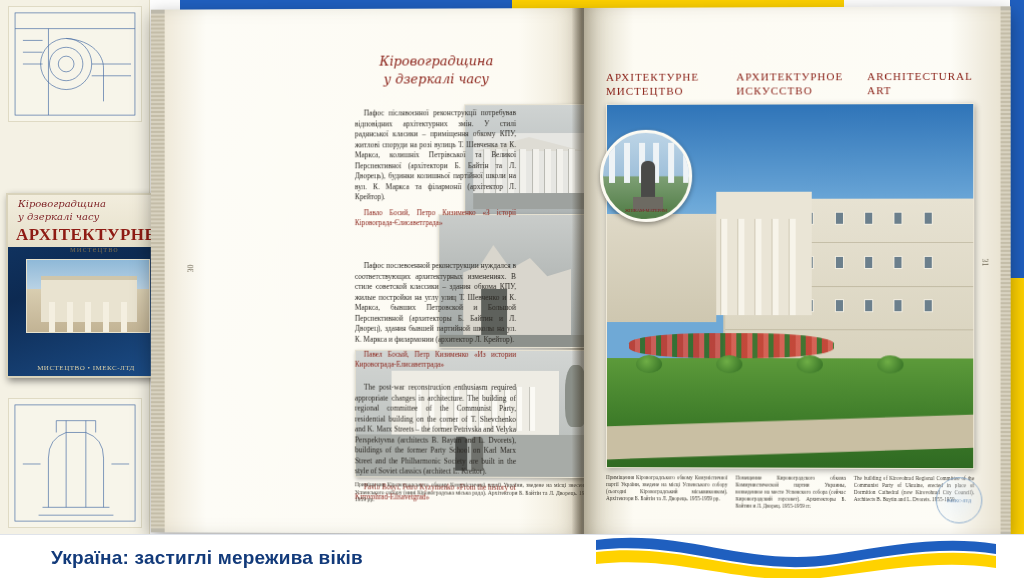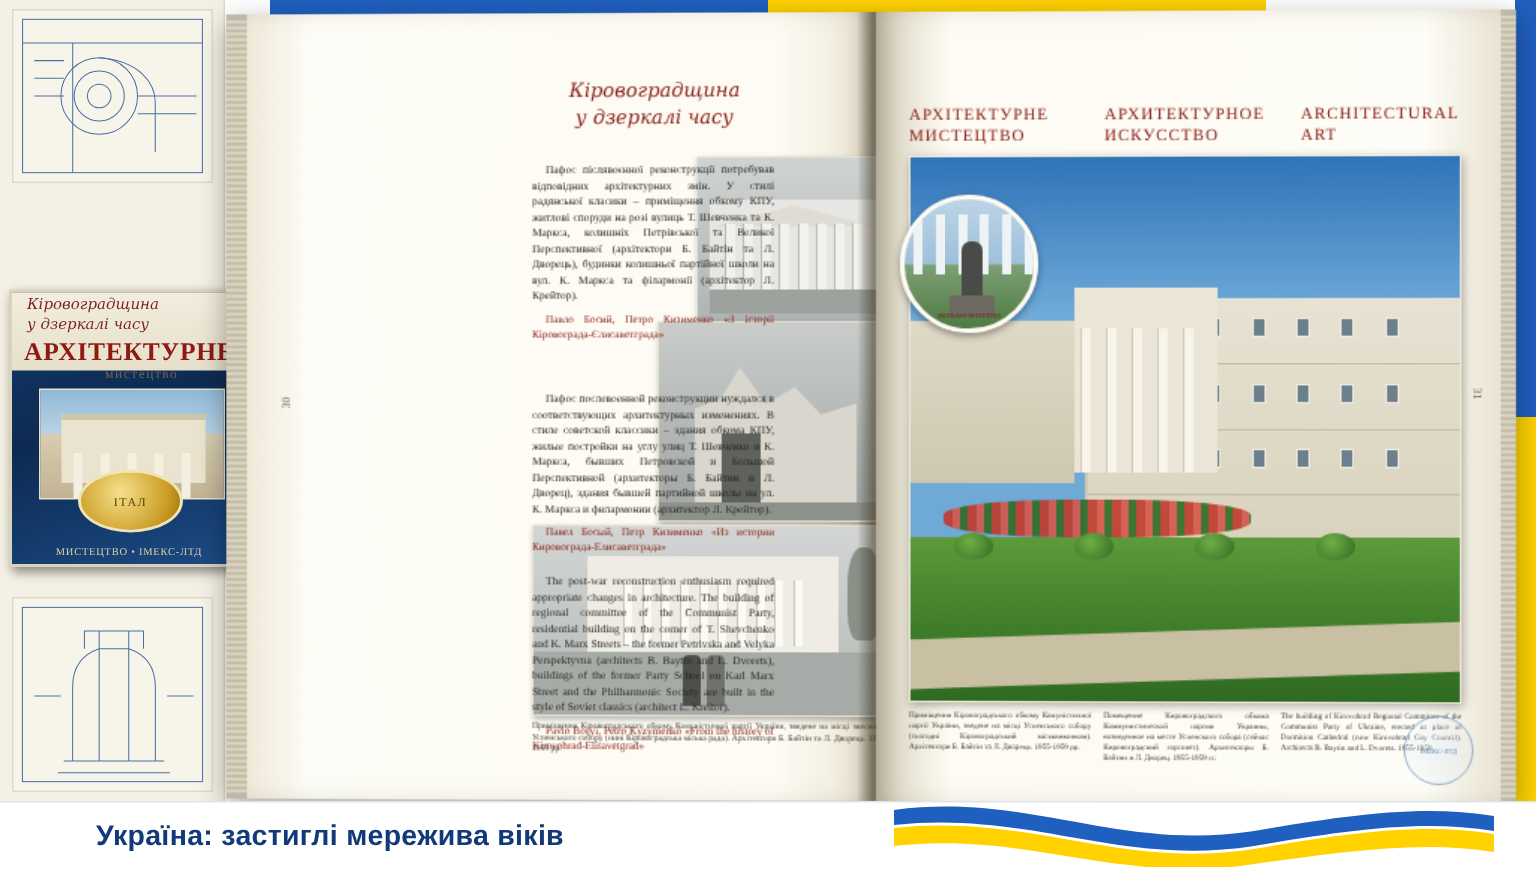--- a/index.html
+++ b/index.html
@@ -341,21 +341,21 @@
   .top-ribbon {
     position: absolute; left: 180px; top: 0; width: 664px; height: 10px;
     background: linear-gradient(90deg,#1f5fbf 0 50%, #ffd200 50% 100%);
   }
   .bottom-bar {
     position: absolute; left: 0; bottom: 0; width: 1024px; height: 48px;
     background: #ffffff;
     border-top: 1px solid #dfe3ea;
   }
   .bottom-title {
-    position: absolute; left: 64px; top: 12px;
+    position: absolute; left: 51px; top: 12px;
     font-family: "Liberation Sans", sans-serif;
     font-weight: bold;
     font-size: 19px;
     color: #123a7a;
     letter-spacing: .2px;
   }
   .flag-swoosh {
     position: absolute; right: 28px; bottom: 4px; width: 400px; height: 44px;
     overflow: hidden;
   }
@@ -423,21 +423,20 @@
     <div class="cover-title">АРХІТЕКТУРНЕ</div>
     <div class="cover-sub">мистецтво</div>
     <div class="cover-photo">
       <div class="bld"></div>
       <div class="col" style="left:22px"></div>
       <div class="col" style="left:40px"></div>
       <div class="col" style="left:58px"></div>
       <div class="col" style="left:76px"></div>
       <div class="col" style="left:94px"></div>
     </div>
-    <div class="cover-seal">ІТАЛ</div>
     <div class="cover-footer">МИСТЕЦТВО  •  ІМЕКС-ЛТД</div>
   </div>
 
   <div class="book">
     <div class="edge-left"></div>
     <div class="edge-right"></div>
 
     <div class="page page-left">
 
       <div class="header-script">

